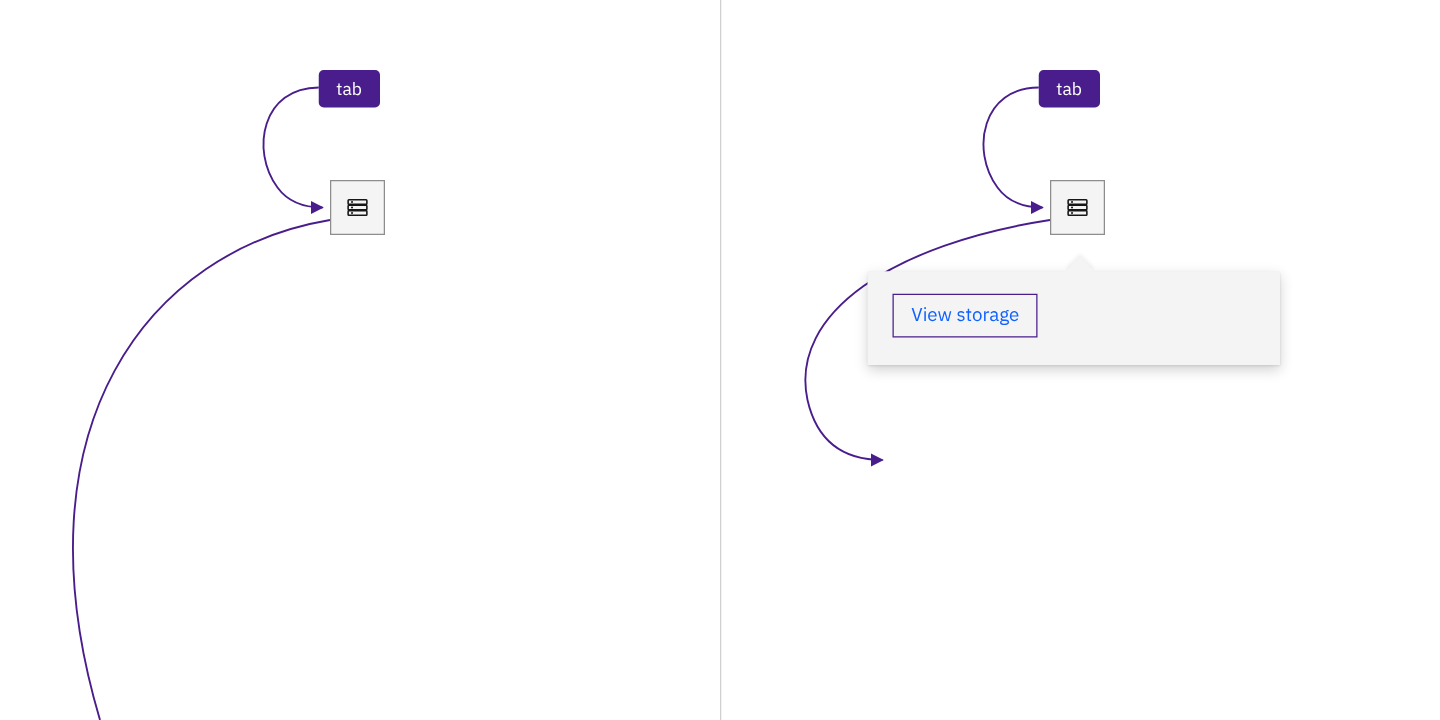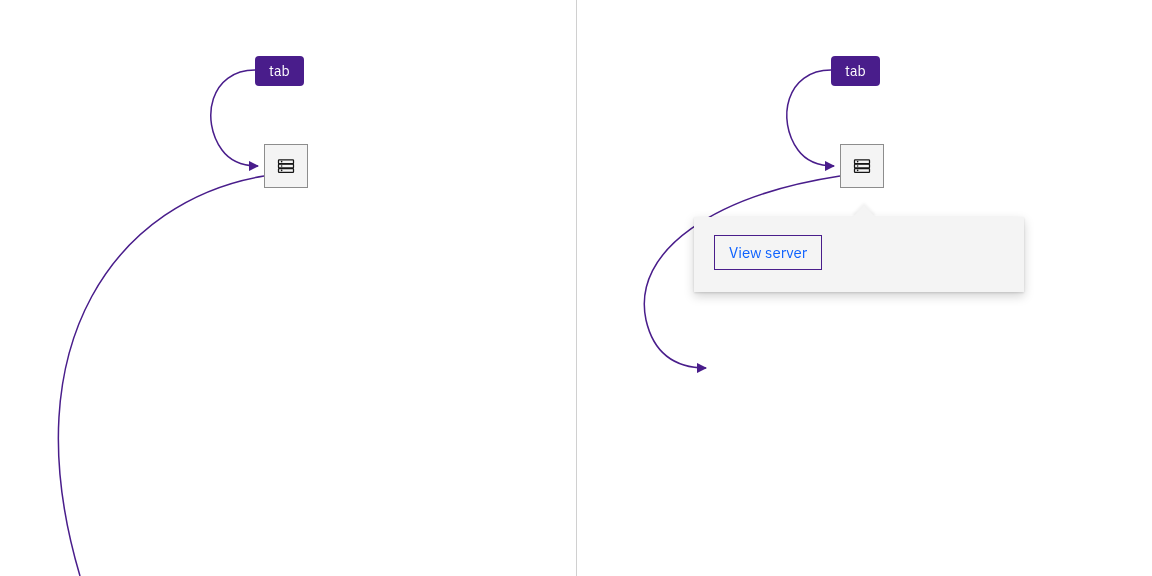--- a/index.html
+++ b/index.html
@@ -190,18 +190,18 @@
           <rect x="4" y="13" width="24" height="6" rx="1" fill="none" stroke="#161616" stroke-width="2"></rect>
           <rect x="4" y="20" width="24" height="6" rx="1" fill="none" stroke="#161616" stroke-width="2"></rect>
           <circle cx="9" cy="9" r="1.3"></circle>
           <circle cx="9" cy="16" r="1.3"></circle>
           <circle cx="9" cy="23" r="1.3"></circle>
         </svg>
       </span>
     </div>
 
     <div class="popover">
-      <span class="action">View server</span>
+      <span class="action">View storage</span>
     </div>
 
   </div>
 
 </div>
 
 </body></html>

